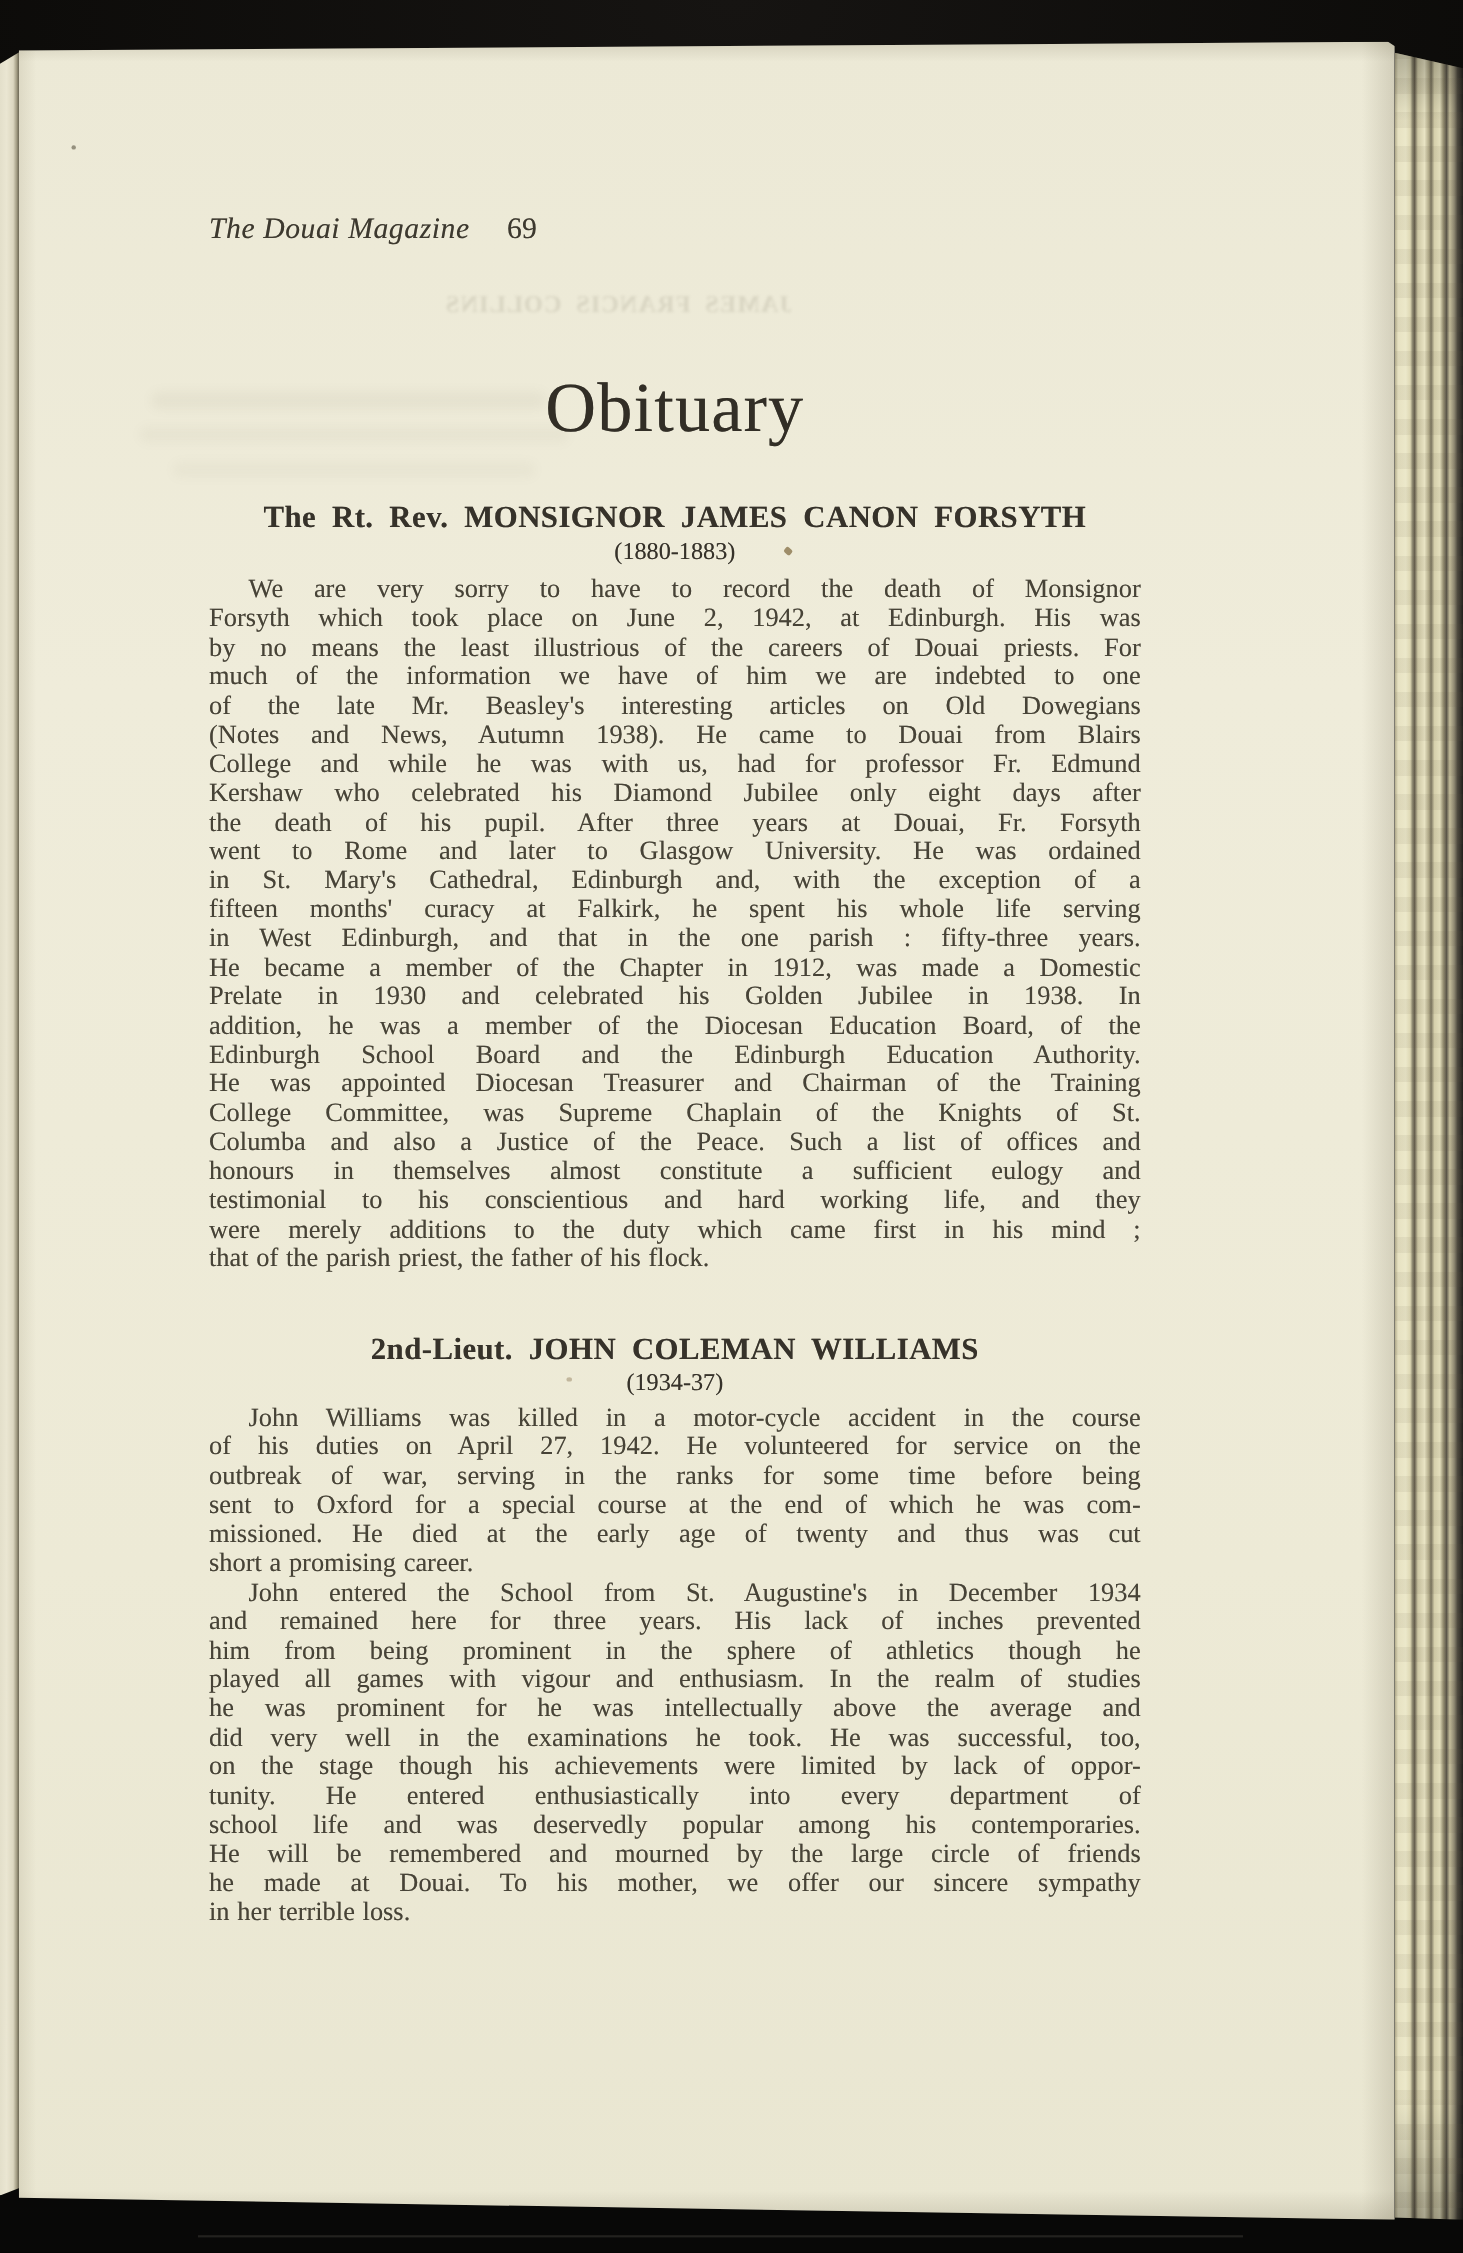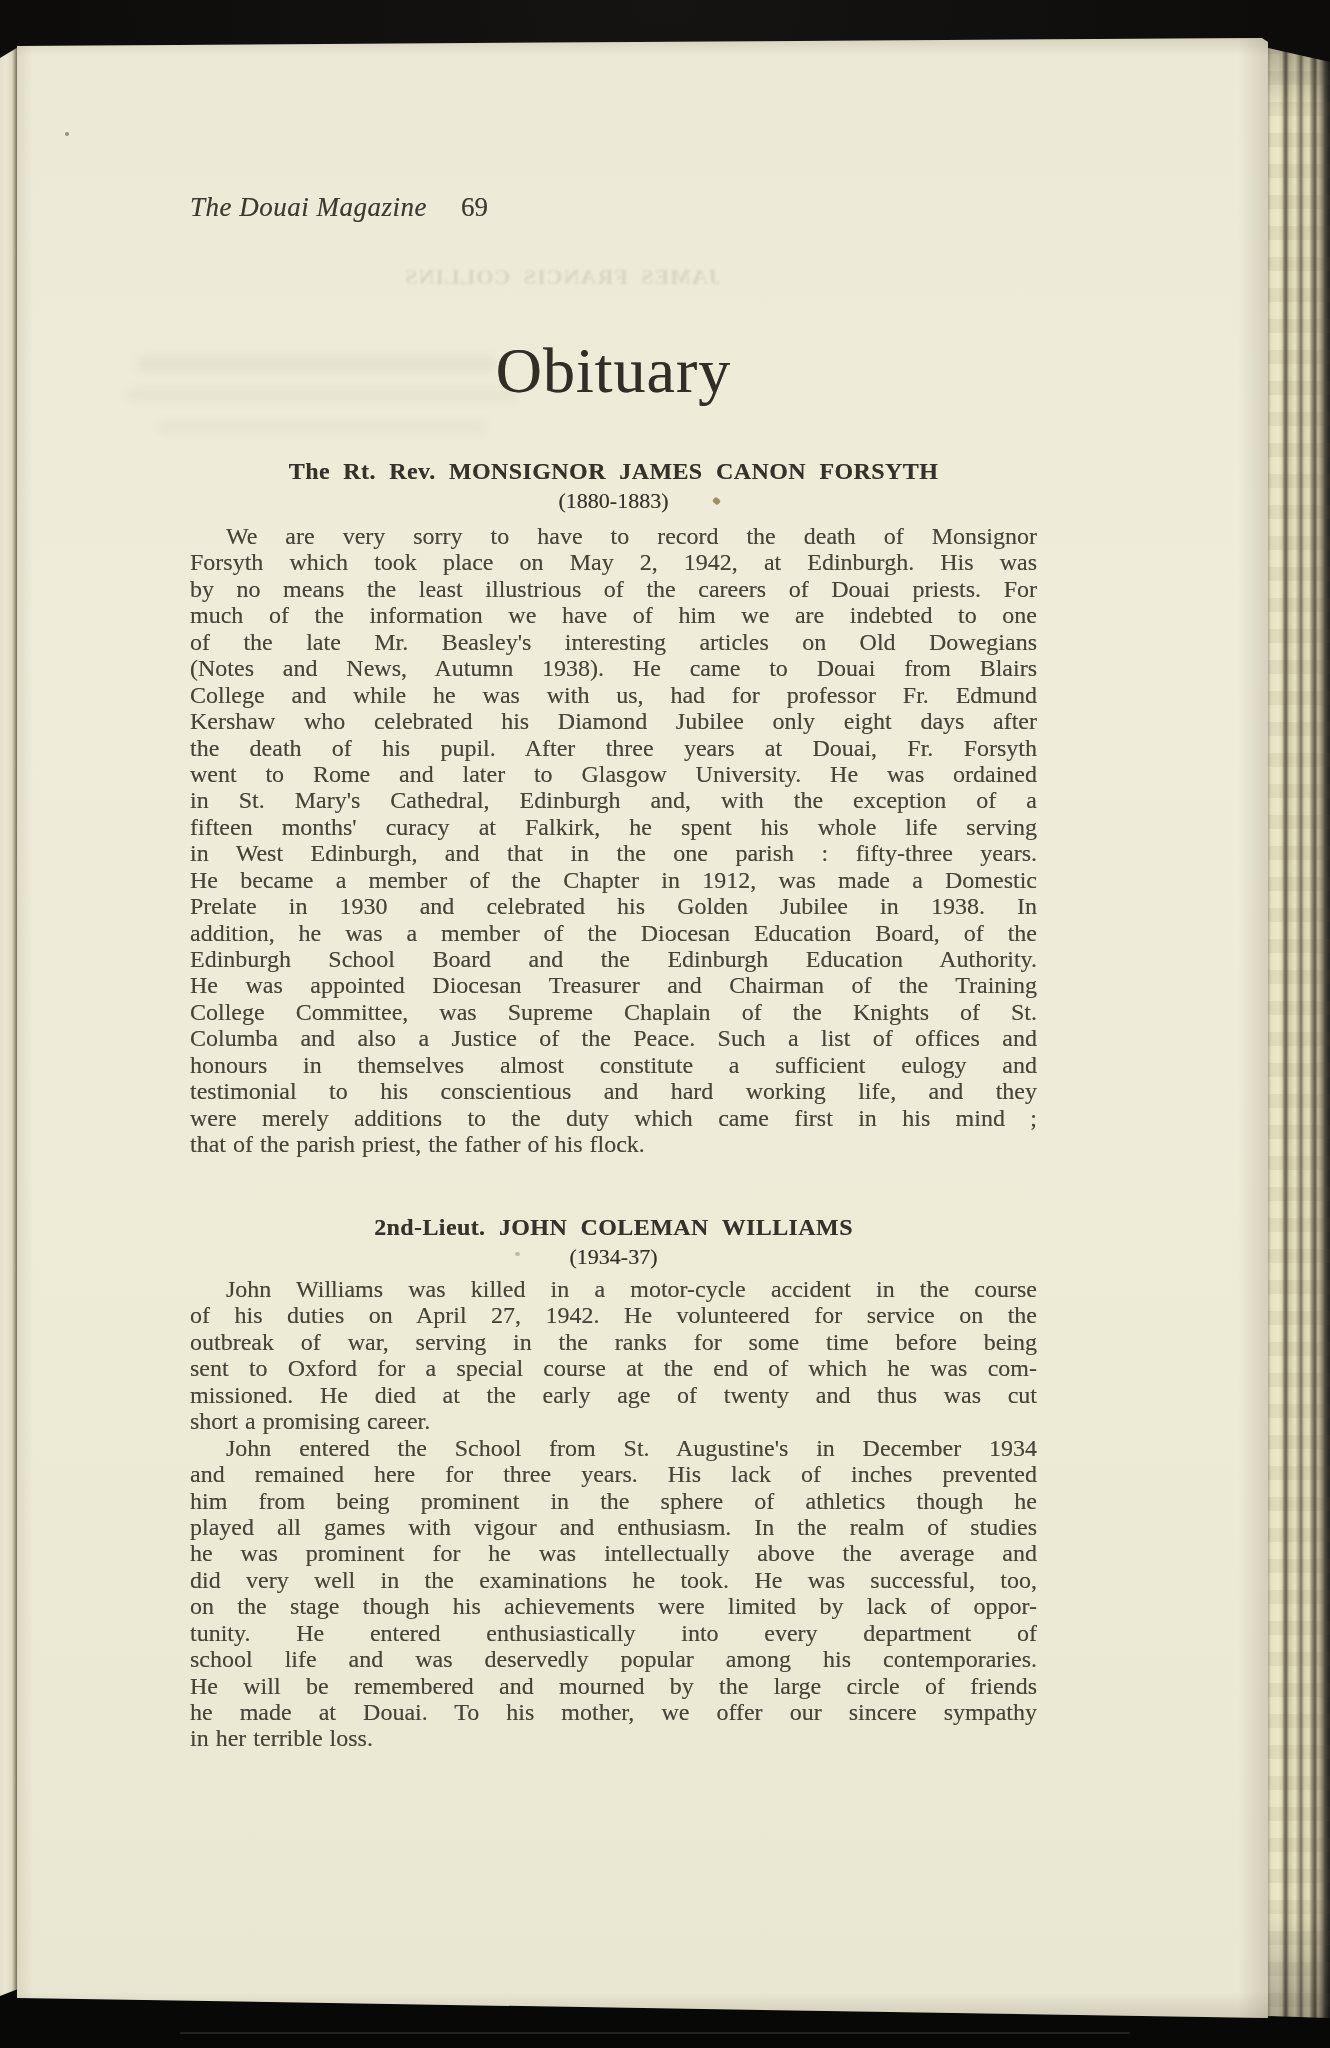--- a/index.html
+++ b/index.html
@@ -59,21 +59,21 @@
     text-align:center;font-size:64px;line-height:70px;color:#322e26;
     letter-spacing:1px;
     text-shadow:0 0 .6px rgba(50,46,38,.6);
   }
   .ob-head{
     position:absolute;left:0;width:100%;text-align:center;color:#36322a;
     text-shadow:0 0 .4px rgba(54,50,42,.55);
   }
   .ob-head-1{top:420px;}
   .ob-head-2{top:1176px;}
-  .ob-head .name{font-weight:bold;font-size:24px;line-height:30px;word-spacing:7px;letter-spacing:.4px;}
+  .ob-head .name{font-weight:bold;font-size:28px;line-height:30px;word-spacing:7px;letter-spacing:.4px;}
   .ob-head .dates{font-size:22px;line-height:30px;word-spacing:2px;}
   .body-block{position:absolute;left:0;width:100%;}
   .body-1{top:487px;}
   .body-2{top:1240px;}
   .para{font-size:24px;color:#474337;word-spacing:1px;
         text-shadow:0 0 .4px rgba(60,55,45,.45);}
   .para .tline{
     line-height:26.45px;height:26.45px;
     text-align:justify;text-align-last:justify;
     white-space:normal;overflow:visible;
@@ -126,21 +126,21 @@
       <div class="section-title">Obituary</div>
 
       <div class="ob-head ob-head-1">
         <div class="name">The Rt. Rev. MONSIGNOR JAMES CANON FORSYTH</div>
         <div class="dates">(1880-1883)</div>
       </div>
 
       <div class="body-block body-1">
         <div class="para">
             <div class="tline">We are very sorry to have to record the death of Monsignor</div>
-            <div class="tline">Forsyth which took place on May 2, 1942, at Edinburgh.  His was</div>
+            <div class="tline">Forsyth which took place on June 2, 1942, at Edinburgh.  His was</div>
             <div class="tline">by no means the least illustrious of the careers of Douai priests.  For</div>
             <div class="tline">much of the information we have of him we are indebted to one</div>
             <div class="tline">of the late Mr. Beasley's interesting articles on Old Dowegians</div>
             <div class="tline">(Notes and News, Autumn 1938).  He came to Douai from Blairs</div>
             <div class="tline">College and while he was with us, had for professor Fr. Edmund</div>
             <div class="tline">Kershaw who celebrated his Diamond Jubilee only eight days after</div>
             <div class="tline">the death of his pupil.  After three years at Douai, Fr. Forsyth</div>
             <div class="tline">went to Rome and later to Glasgow University.  He was ordained</div>
             <div class="tline">in St. Mary's Cathedral, Edinburgh and, with the exception of a</div>
             <div class="tline">fifteen months' curacy at Falkirk, he spent his whole life serving</div>

